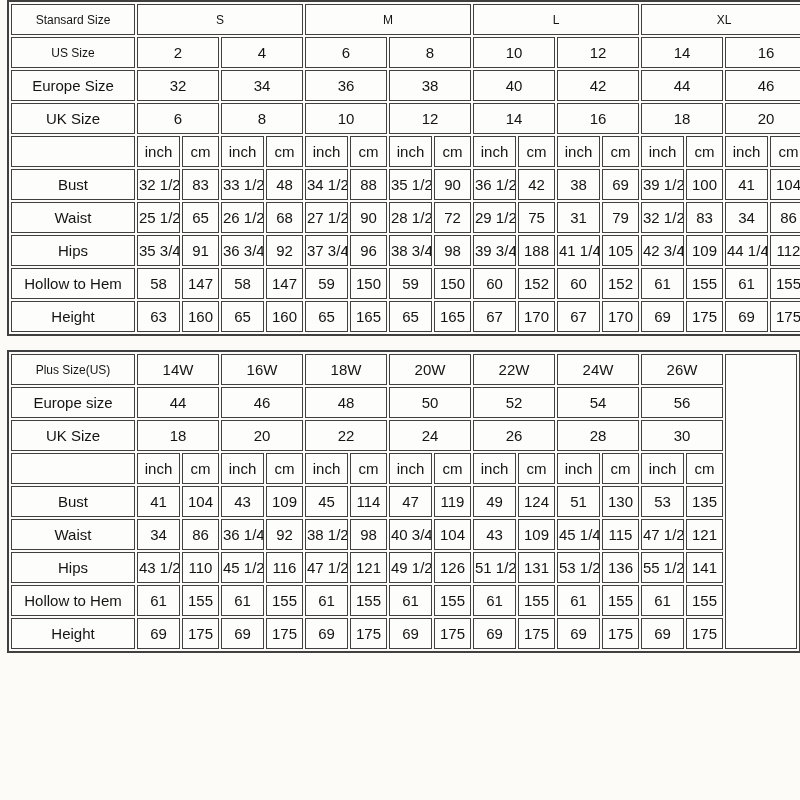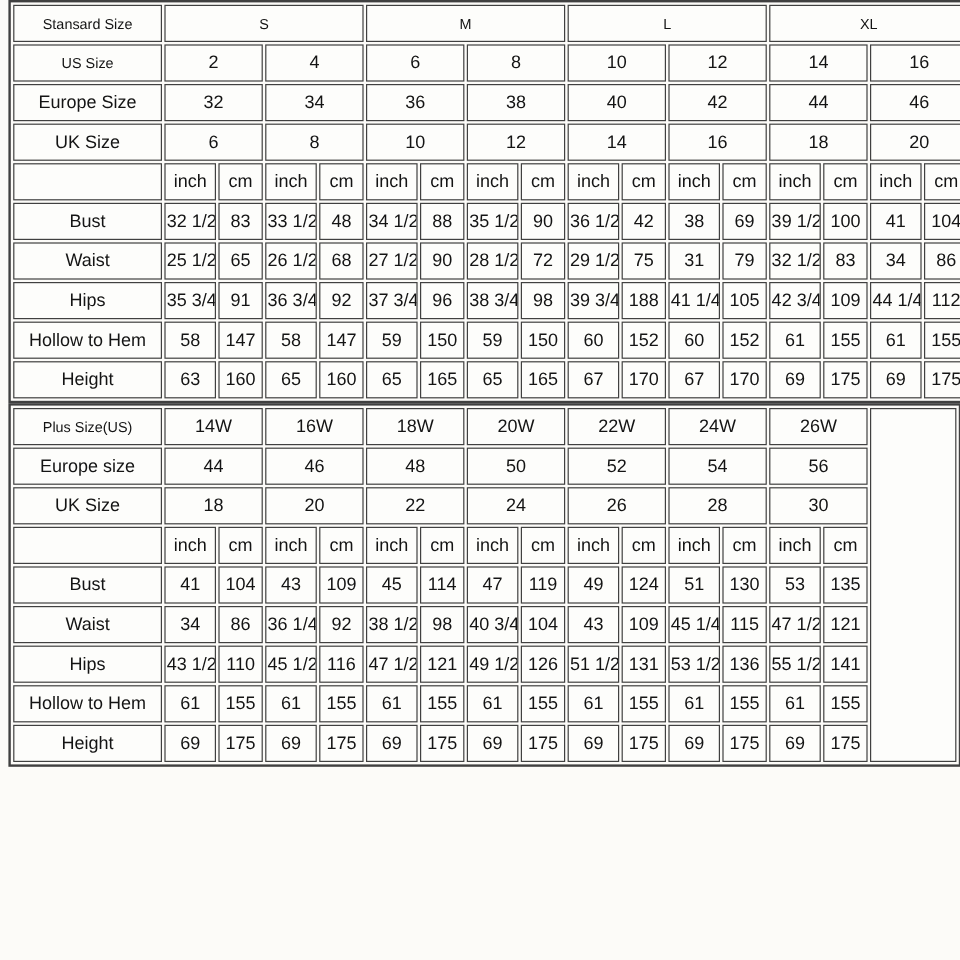--- a/index.html
+++ b/index.html
@@ -29,20 +29,21 @@
   table.size-table {
     border-collapse: separate;
     border-spacing: 2px;
     table-layout: fixed;
     width: 786px;
     margin-left: 7px;
     border: 2px solid #404040;
     background: transparent;
   }
   table.size-table + table.size-table {
+    margin-top: 14px;
   }
   .size-table td, .size-table th {
     border: 1px solid #404040;
     background: #fdfdfb;
     height: 29px;
     padding: 0 1px;
     font-size: 15px;
     font-weight: normal;
     text-align: center;
     vertical-align: middle;

